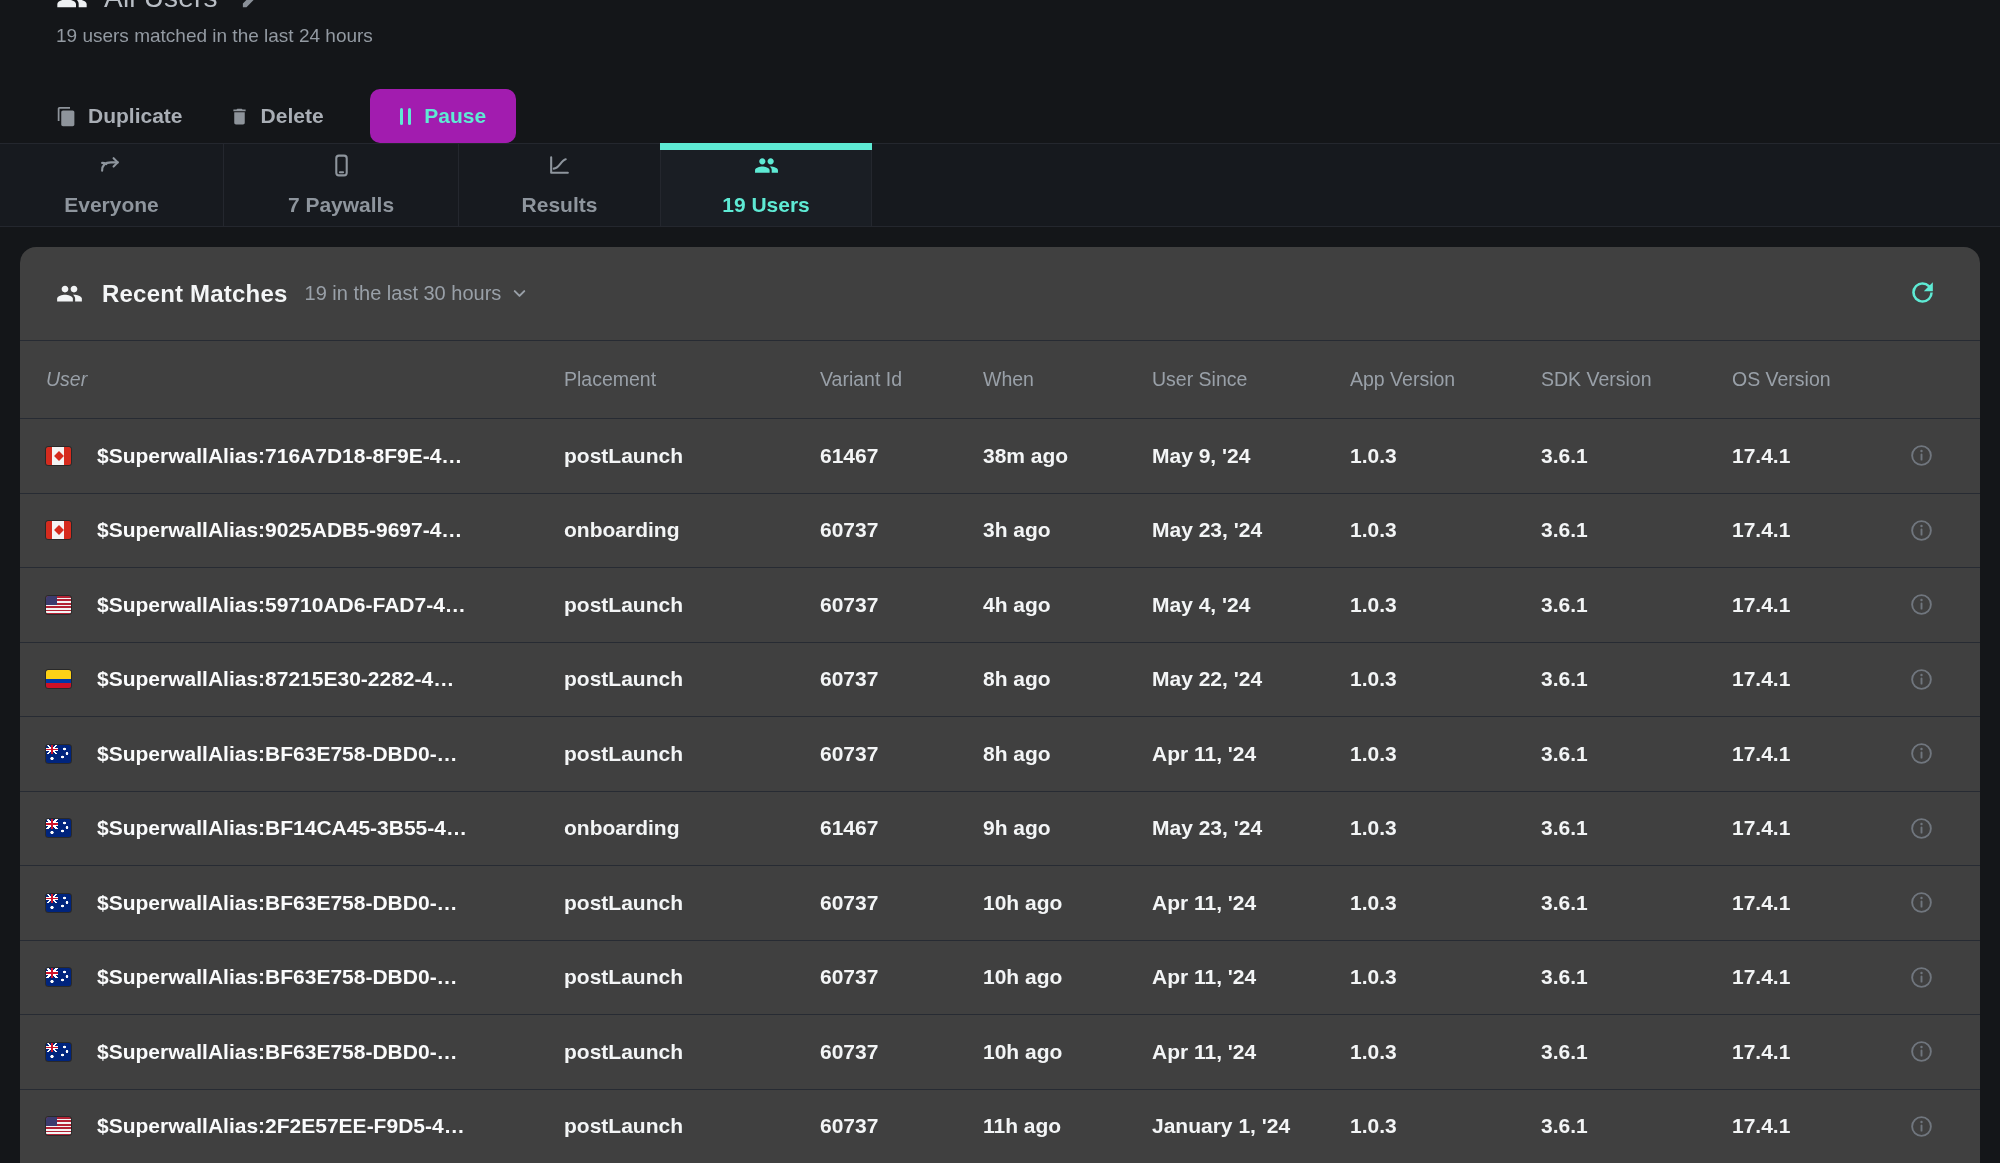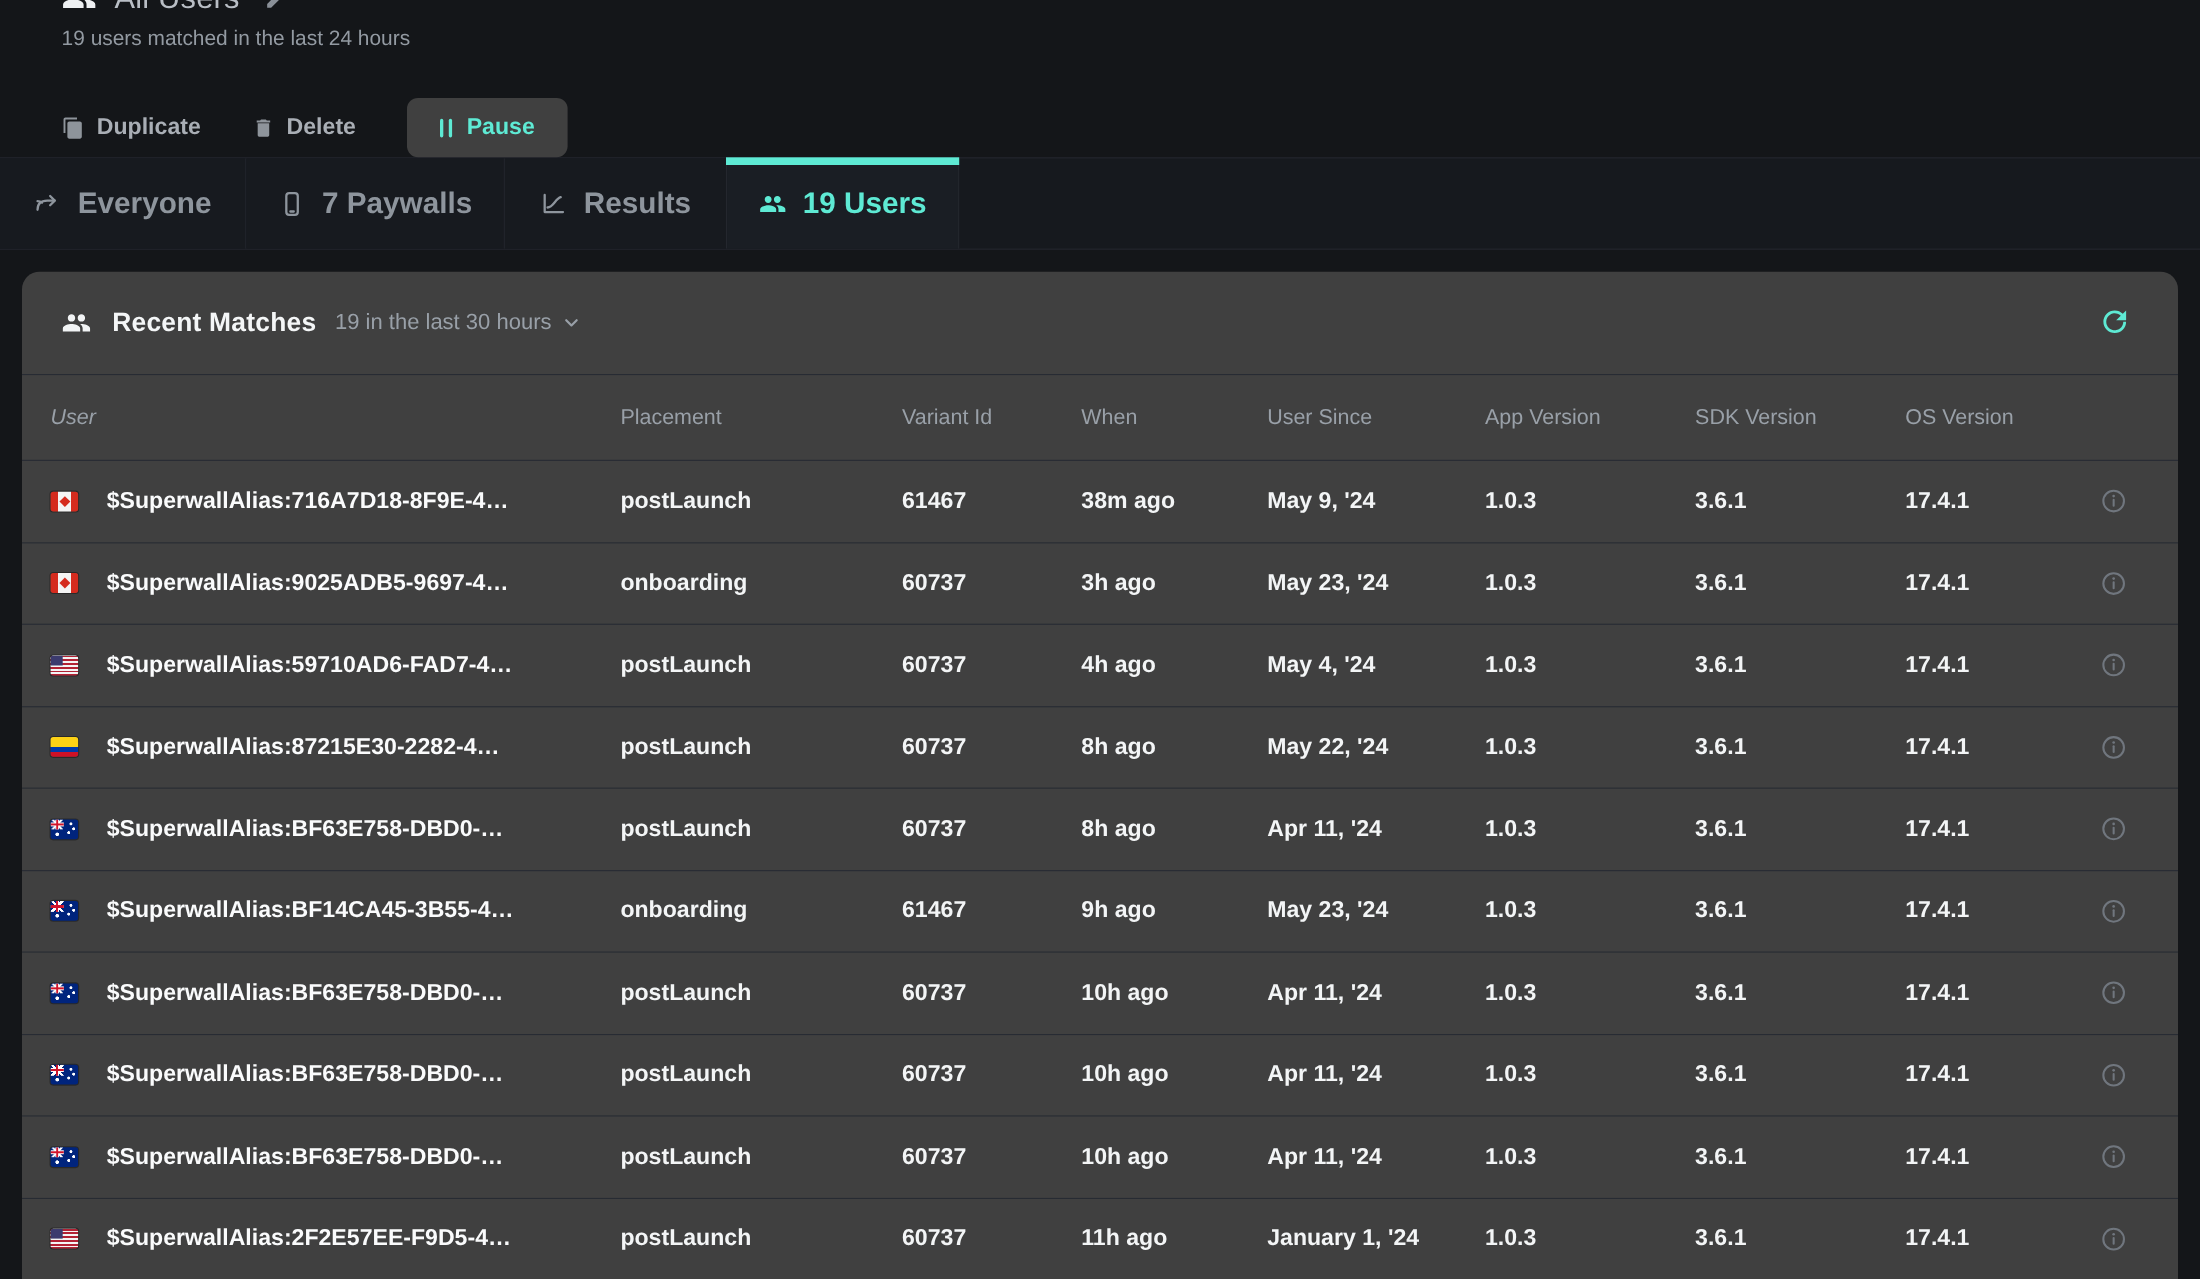--- a/index.html
+++ b/index.html
@@ -21,32 +21,32 @@
   .title-row { display:flex; align-items:center; gap:16px; }
   .title-row .users-big { width:32px; height:32px; color:#eef0f2; }
   .page-title { margin:0; font-size:28px; font-weight:500; color:#b9bec5; letter-spacing:.2px; }
   .pencil { width:23px; height:23px; color:#8a9098; margin-left:6px; cursor:pointer; }
   .page-subtitle { margin-top:11px; font-size:19px; color:#939aa2; }
 
   .header-actions { display:flex; align-items:center; gap:46px; margin-top:42px; height:54px; }
   .text-btn { display:flex; align-items:center; gap:11px; background:none; border:none; cursor:pointer;
               color:#a9aeb5; font-size:21px; font-weight:700; font-family:inherit; padding:0; }
   .text-btn .icon { width:21px; height:21px; color:#8e949b; }
-  .pause-btn { display:flex; align-items:center; gap:13px; background:#404040; border:none; cursor:pointer;
+  .pause-btn { display:flex; align-items:center; gap:13px; background:#a21caf; border:none; cursor:pointer;
                border-radius:10px; height:54px; padding:0 30px; color:var(--accent);
                font-size:21px; font-weight:700; font-family:inherit; }
   .pause-bars { display:inline-flex; gap:4.5px; }
   .pause-bars i { display:inline-block; width:3.6px; height:17px; background:var(--accent); border-radius:1.5px; }
 
   
   .tab-bar { display:flex; height:84px; background:#16191e;
              border-top:1px solid #24272e; border-bottom:1px solid #24272e; }
   .tab { display:flex; align-items:center; justify-content:center; gap:15px; cursor:pointer;
-         font-size:27px; font-weight:600; color:#8e959d; position:relative;
-         border-right:1px solid #24272e; background:#171a1f; }
+         font-size:21px; font-weight:600; color:#8e959d; position:relative;
+         border-right:1px solid #24272e; background:#171a1f;flex-direction:column; }
   .tab:nth-child(1){ width:224px; }
   .tab:nth-child(2){ width:235px; }
   .tab:nth-child(3){ width:202px; }
   .tab:nth-child(4){ width:211px; }
   .tab .icon { width:25px; height:25px; }
   .tab.active { color:var(--accent); background:#1a1e24; }
   .tab.active::before { content:""; position:absolute; top:-1px; left:-1px; right:-1px; height:7px;
                         background:var(--accent); }
 
   

